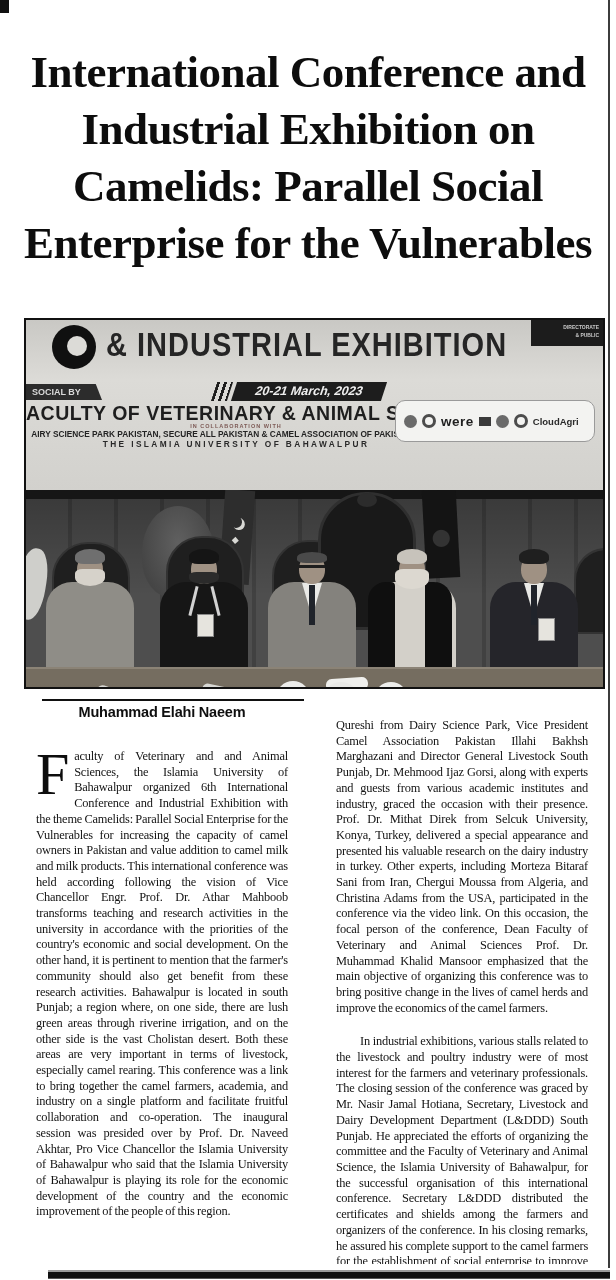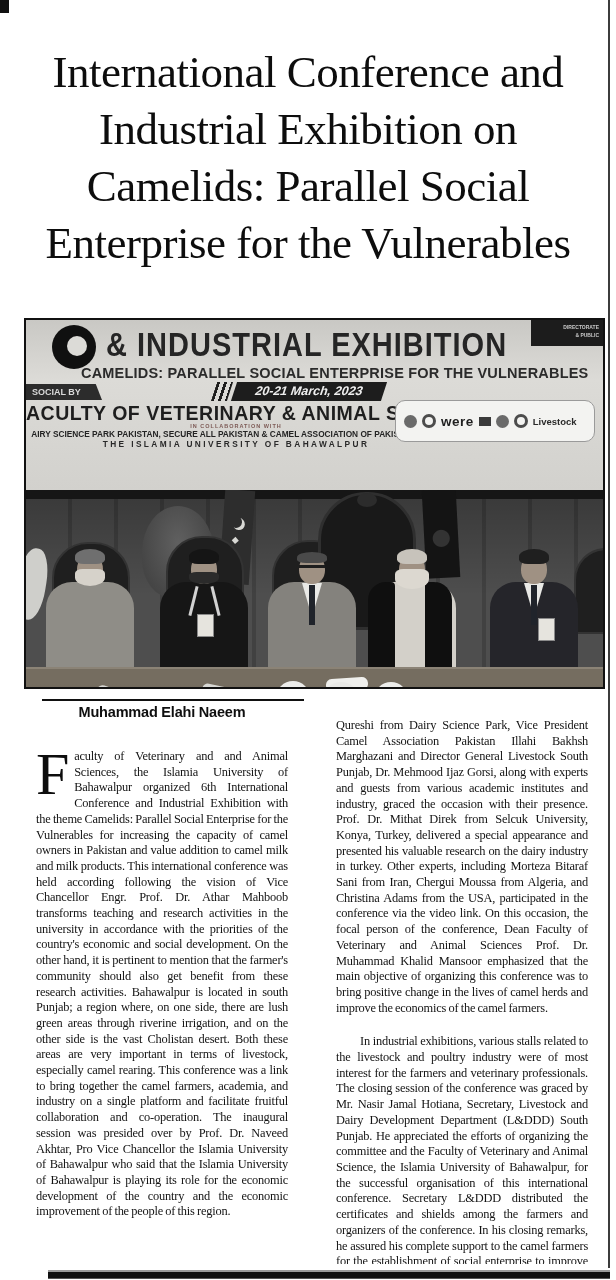--- a/index.html
+++ b/index.html
@@ -8,21 +8,21 @@
     background:#ffffff;font-family:"Liberation Serif",serif;color:#141414;
   }
   
   .corner-mark{position:absolute;left:0;top:0;width:9px;height:13px;background:#111;}
   .right-rule{position:absolute;right:6px;top:0;width:2px;height:1268px;background:#3c3c3c;}
   .bottom-rule{position:absolute;left:48px;right:6px;bottom:1px;height:9px;
     background:linear-gradient(#9a9a9a 0 2px,#101010 2px 8px,#555 8px 9px);}
   
   .headline{
     position:absolute;top:14px;left:10px;width:596px;text-align:center;
-    font-family:"Liberation Serif",serif;font-weight:400;
+    font-family:"Liberation Serif",serif;font-weight:700;
     font-size:45px;line-height:57px;letter-spacing:-0.5px;color:#0d0d0d;
   }
   
   .photo-frame{position:absolute;left:24px;top:318px;width:581px;height:371px;
     border:2px solid #111;box-sizing:border-box;background:#8a8a8a;overflow:hidden;}
   
   .banner{position:relative;width:100%;height:170px;
     background:linear-gradient(#c9c8c4,#dcdbd7 35%,#d2d1cd);overflow:hidden;
     font-family:"Liberation Sans",sans-serif;}
   .b-circle{position:absolute;left:26px;top:5px;width:44px;height:44px;border-radius:50%;background:#101010;}
@@ -129,39 +129,38 @@
 
 <div class="corner-mark"></div>
 <div class="right-rule"></div>
 
 <h1 class="headline">International Conference and Industrial Exhibition on Camelids: Parallel Social Enterprise for the Vulnerables</h1>
 
 <div class="photo-frame">
   <div class="banner">
     <div class="b-circle"></div>
     <div class="b-line1">&amp; INDUSTRIAL EXHIBITION</div>
-    <div class="b-line2">CAMELIDS: PARALLEL SOCIAL ENTERPRISE FOR THE VULNERABLES</div>
     <div class="b-ribbon">20-21 March, 2023</div>
     <div class="b-orgbadge">SOCIAL BY</div>
     <div class="b-faculty">ACULTY OF VETERINARY &amp; ANIMAL SCIENCES</div>
     <div class="b-collab">IN COLLABORATION WITH</div>
     <div class="b-partners">AIRY SCIENCE PARK PAKISTAN, SECURE ALL PAKISTAN &amp; CAMEL ASSOCIATION OF PAKISTAN (CAP)</div>
     <div class="b-univ">THE ISLAMIA UNIVERSITY OF BAHAWALPUR</div>
     <div class="b-corner">
       <div>DIRECTORATE</div>
       <div>&amp; PUBLIC</div>
     </div>
     <div class="b-logos">
       <span class="logo-dot"></span>
       <span class="logo-dot ring"></span>
       <span class="logo-dasan">were</span>
       <span class="logo-sq"></span>
       <span class="logo-dot"></span>
       <span class="logo-dot ring"></span>
-      <span class="logo-cloudagri">Livestock</span>
+      <span class="logo-cloudagri">CloudAgri</span>
     </div>
   </div>
 
   <div class="scene">
     <div class="stage-band"></div>
     <div class="curtain"></div>
     <div class="plant"></div>
     <div class="flag pak">
       <span class="crescent"></span>
       <span class="star"></span>

